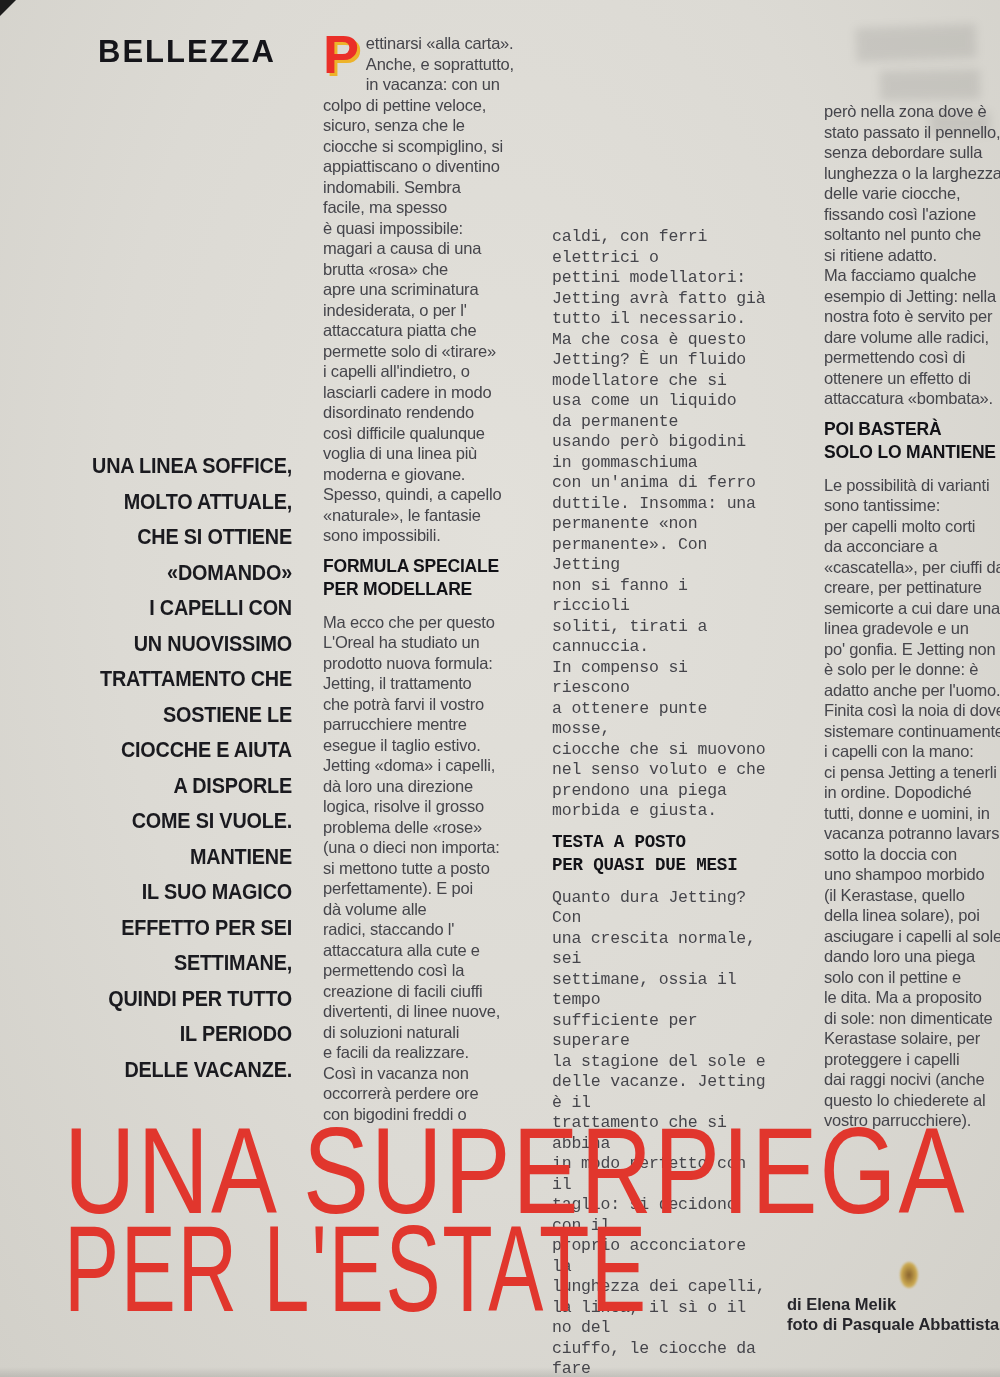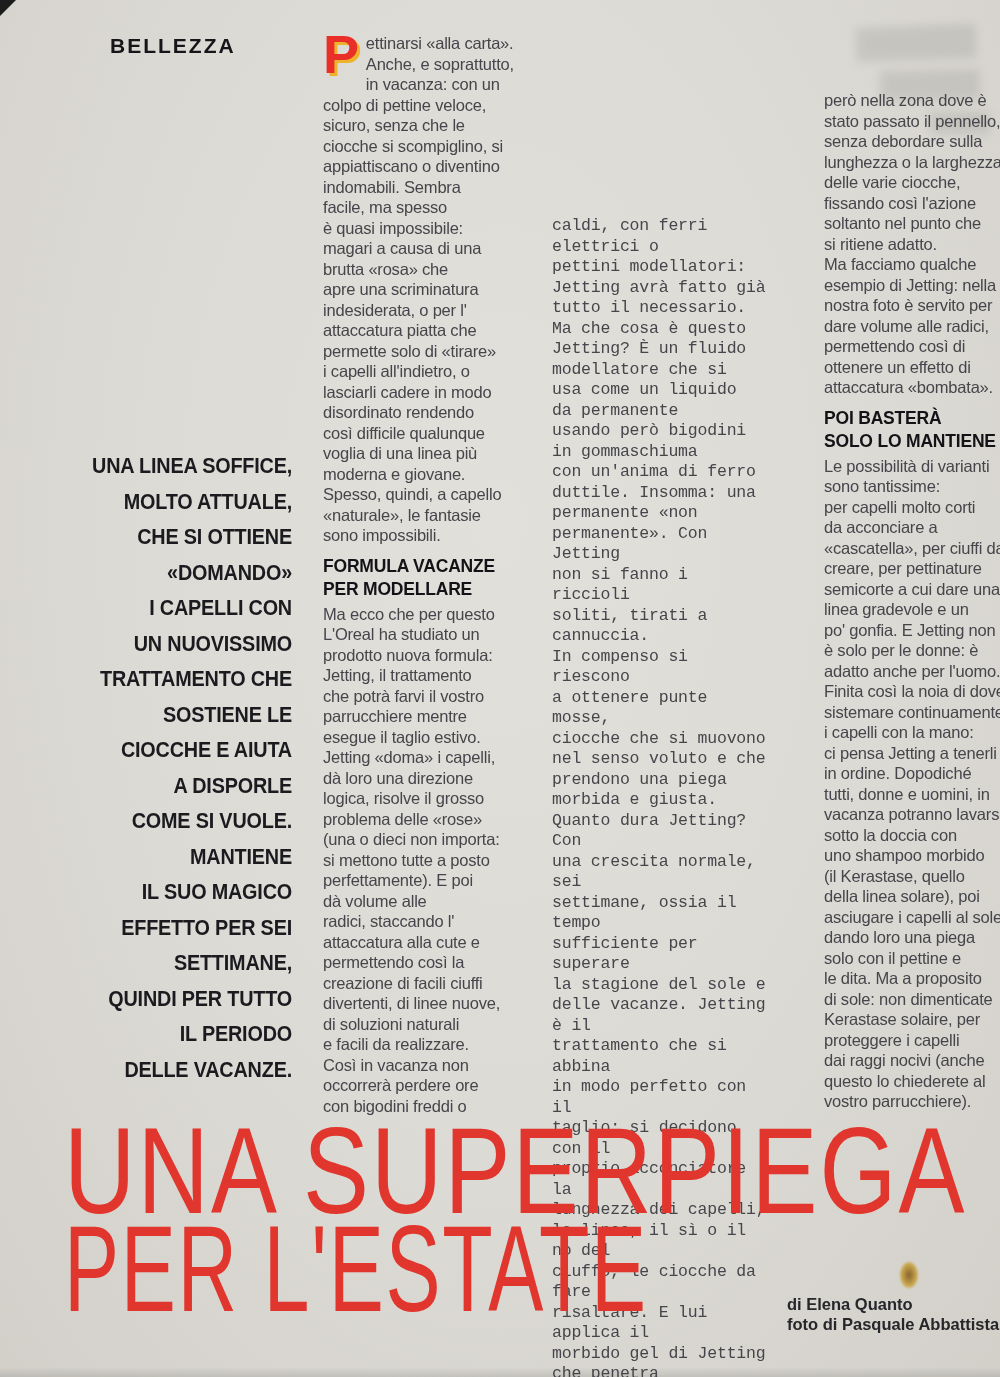--- a/index.html
+++ b/index.html
@@ -6,27 +6,27 @@
   #page{
     position:relative;
     width:1000px;height:1377px;
     margin:0 auto;
     background:radial-gradient(ellipse at 50% 38%, #e2e0da 0%, #dcdad4 55%, #d2d0c9 100%);
     overflow:hidden;
     font-family:"Liberation Sans", sans-serif;
   }
   
   .section-label{
-    position:absolute;left:110px;top:34px;
-    font-size:21px;font-weight:bold;letter-spacing:2px;
+    position:absolute;left:98px;top:34px;
+    font-size:31px;font-weight:bold;letter-spacing:2px;
     color:#15151a;
   }
   
   .col{position:absolute;width:215px;color:#45454b;}
-  .pre{white-space:pre-line;}
+  .pre{white-space:pre-line;margin-top:11px;}
   .body-text{
     font-size:16.5px;line-height:20.5px;letter-spacing:-0.2px;
     color:#45454b;
   }
   #col1{left:323px;top:33px;}
   #col2{left:552px;top:216px;font-family:Liberation Mono, monospace;}
   #col3{left:824px;top:90px;}
   .subhead{
     font-size:17.5px;font-weight:bold;line-height:23px;
     color:#121217;margin:9px 0 3px 0;white-space:pre-line;letter-spacing:-0.2px;
@@ -136,21 +136,21 @@
 permette solo di «tirare»
 i capelli all'indietro, o
 lasciarli cadere in modo
 disordinato rendendo
 così difficile qualunque
 voglia di una linea più
 moderna e giovane.
 Spesso, quindi, a capello
 «naturale», le fantasie
 sono impossibili.</span></div>
-    <div class="subhead">FORMULA VACANZE
+    <div class="subhead">FORMULA SPECIALE
 PER MODELLARE</div>
     <div class="body-text pre">Ma ecco che per questo
 L'Oreal ha studiato un
 prodotto nuova formula:
 Jetting, il trattamento
 che potrà farvi il vostro
 parrucchiere mentre
 esegue il taglio estivo.
 Jetting «doma» i capelli,
 dà loro una direzione
@@ -189,20 +189,22 @@
 permanente «non
 permanente». Con Jetting
 non si fanno i riccioli
 soliti, tirati a cannuccia.
 In compenso si riescono
 a ottenere punte mosse,
 ciocche che si muovono
 nel senso voluto e che
 prendono una piega
 morbida e giusta.</div>
+    <div class="subhead">TESTA A POSTO
+PER QUASI DUE MESI</div>
     <div class="body-text pre">Quanto dura Jetting? Con
 una crescita normale, sei
 settimane, ossia il tempo
 sufficiente per superare
 la stagione del sole e
 delle vacanze. Jetting è il
 trattamento che si abbina
 in modo perfetto con il
 taglio: si decidono con il
 proprio acconciatore la
@@ -263,16 +265,16 @@
 Kerastase solaire, per
 proteggere i capelli
 dai raggi nocivi (anche
 questo lo chiederete al
 vostro parrucchiere).</div>
   </div>
 
   <div class="headline" id="headline1">UNA SUPERPIEGA</div>
   <div class="headline" id="headline2">PER L'ESTATE</div>
 
-  <div class="credits">di Elena Quanto
+  <div class="credits">di Elena Melik
 foto di Pasquale Abbattista</div>
 
 </div>
 
 </body></html>

